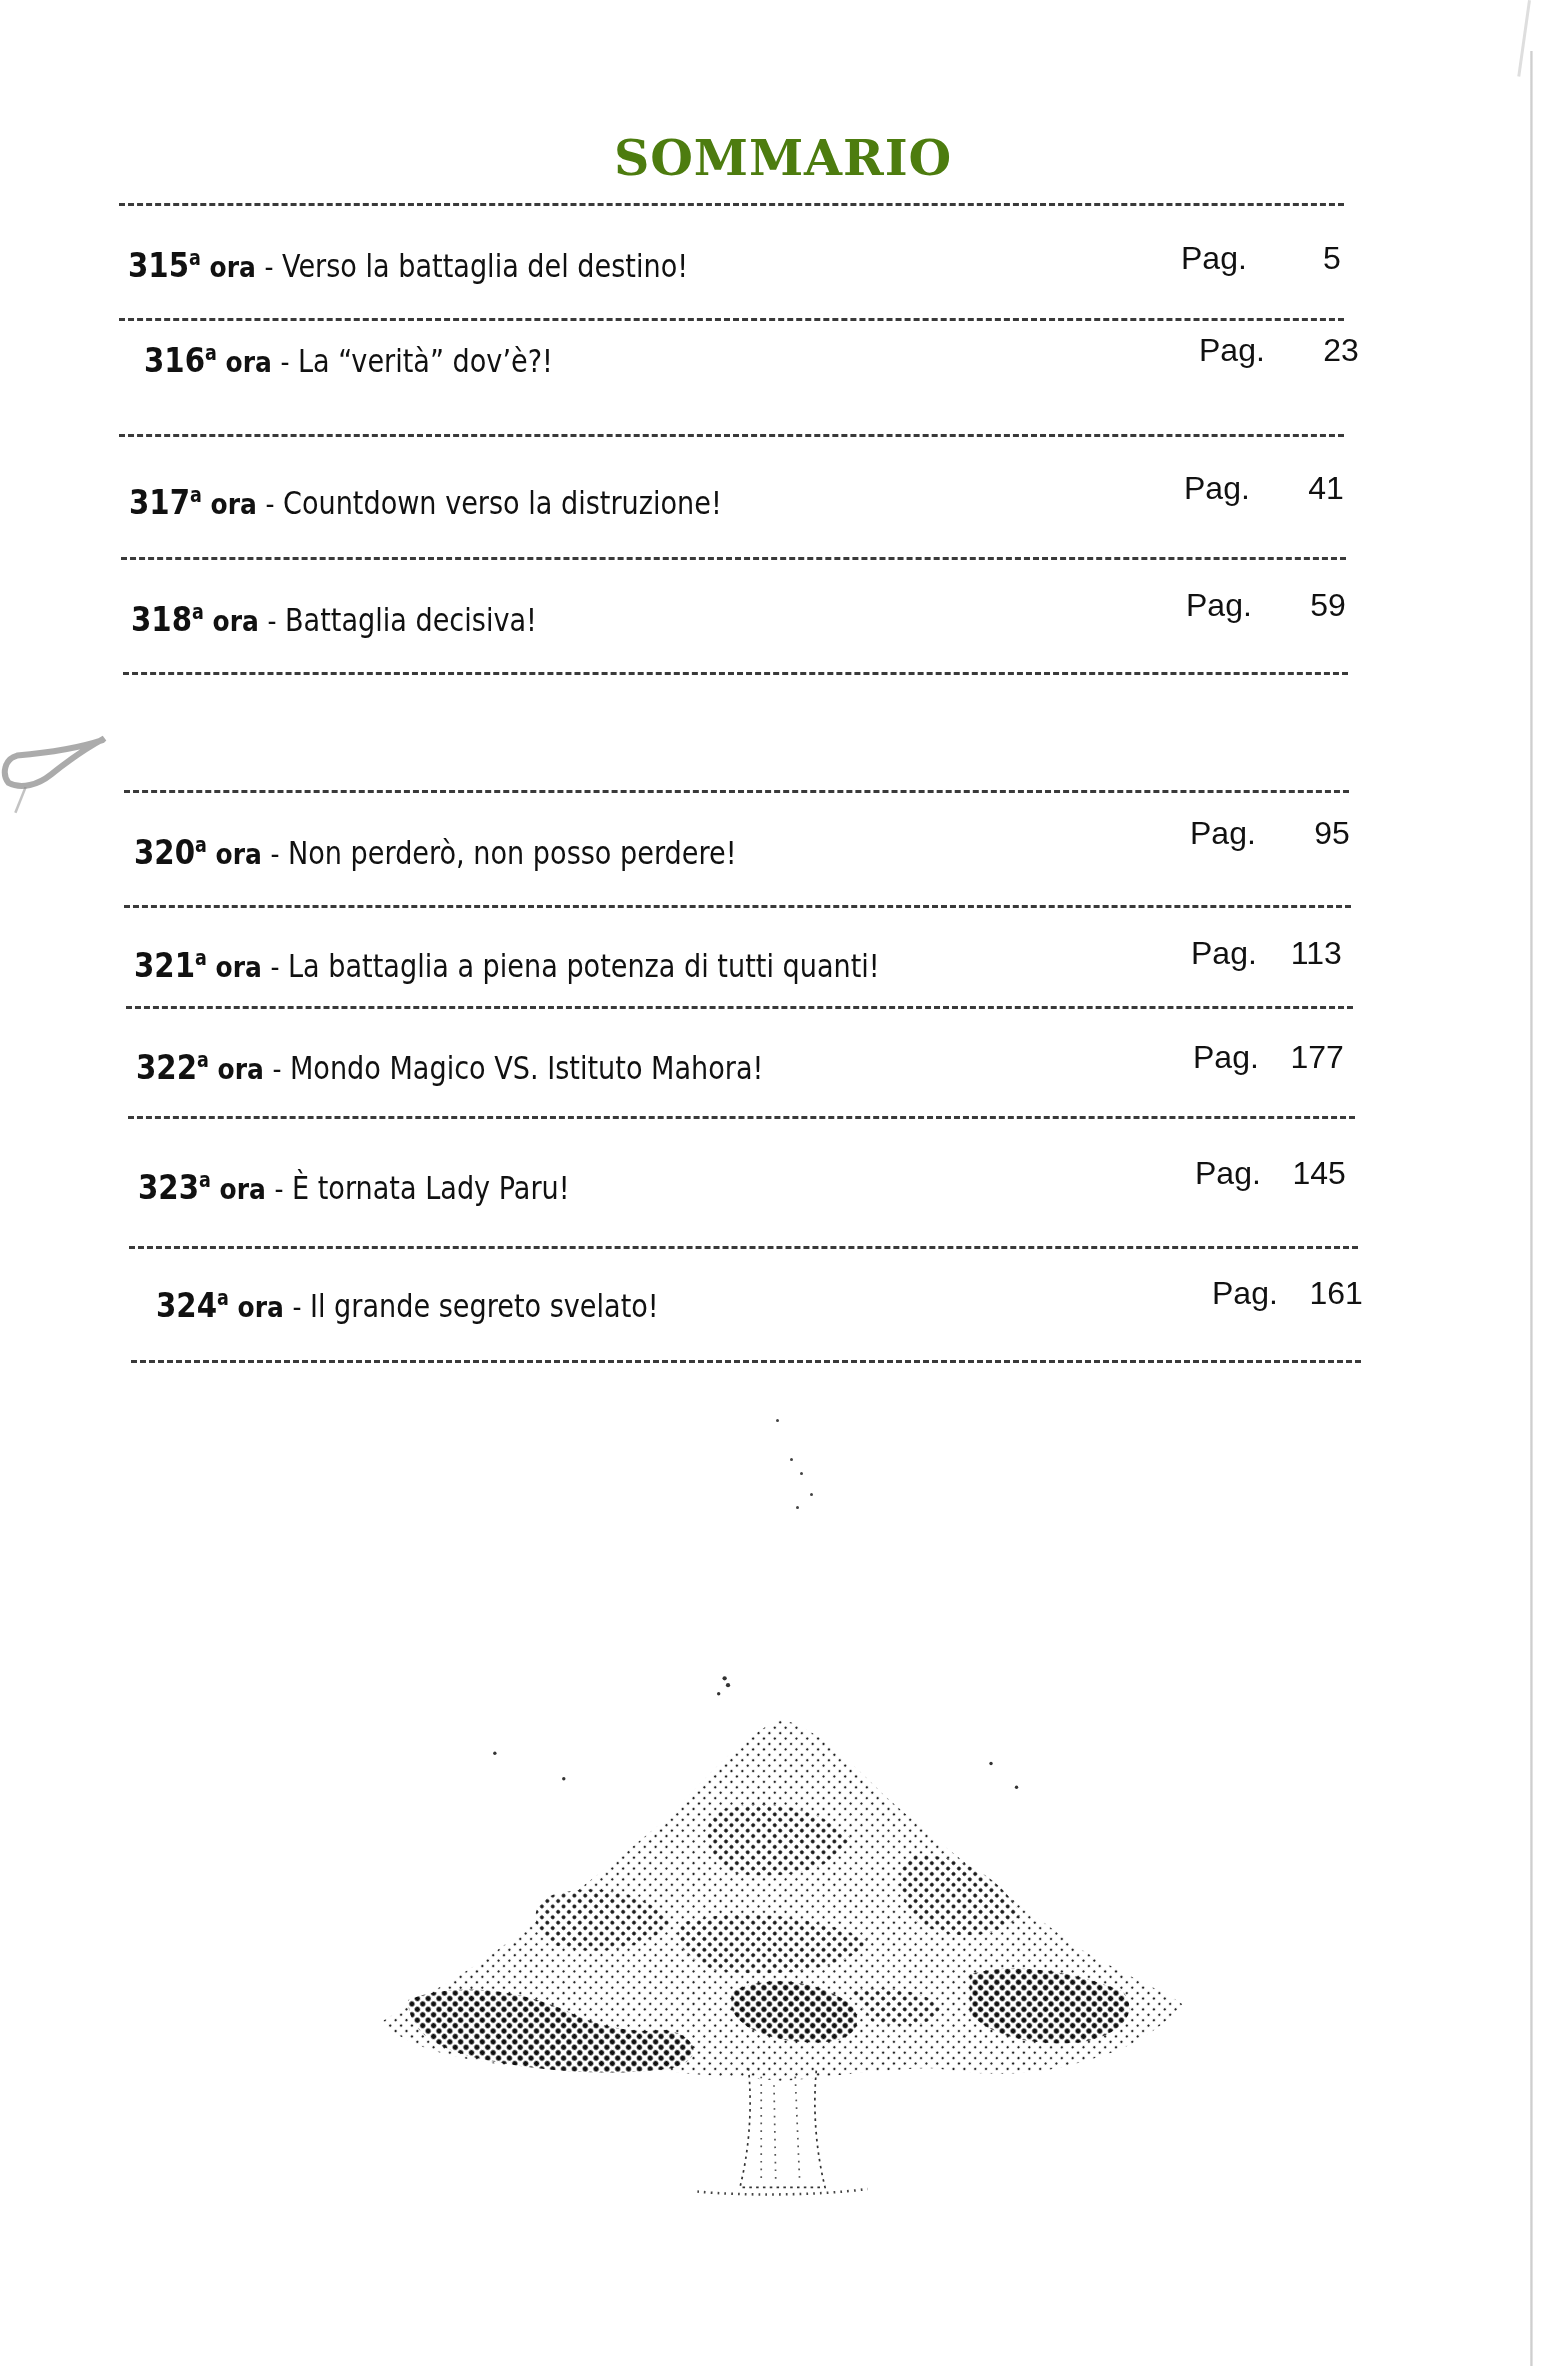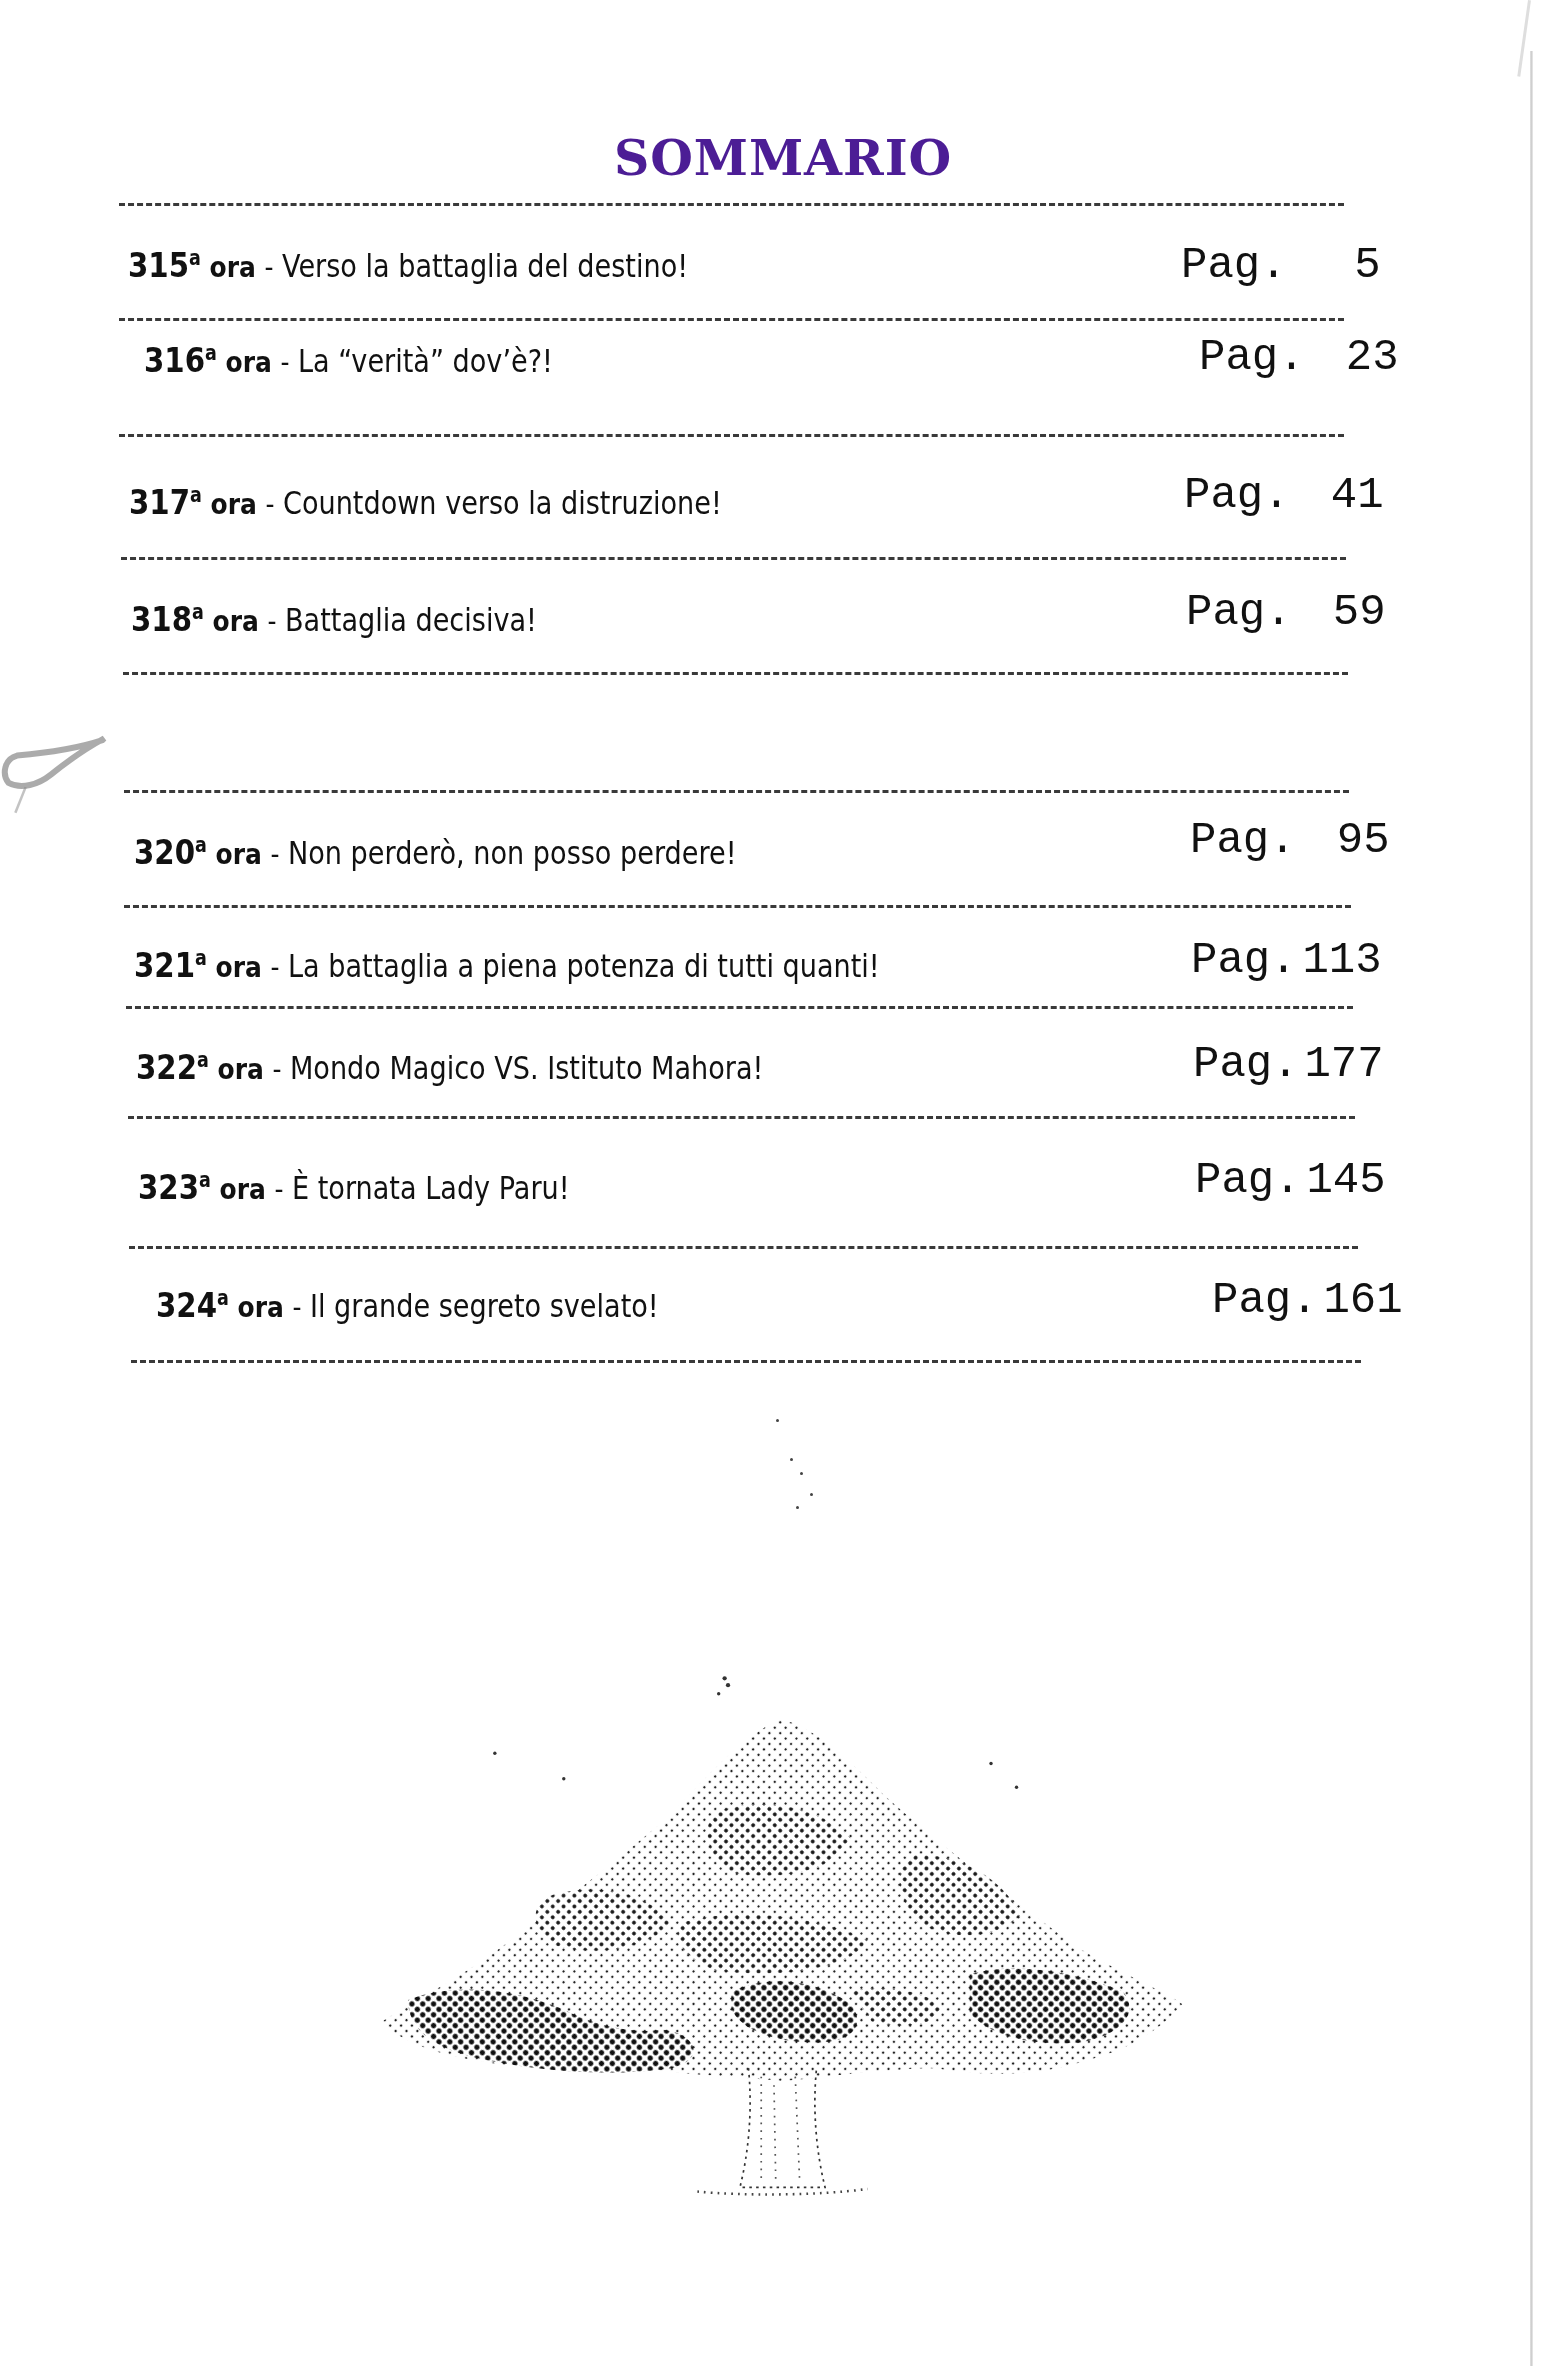--- a/index.html
+++ b/index.html
@@ -1,28 +1,28 @@
 <!DOCTYPE html>
 <html style="font-size:13.6px"><head>
 <meta charset="utf-8">
 <style>
   html, body { margin: 0; padding: 0; background: #ffffff; }
   body { width: 1566px; height: 2377px; position: relative; overflow: hidden; font-family: "DejaVu Sans", sans-serif; color: #111; }
   .page { position: absolute; left: 0; top: 0; width: 1566px; height: 2377px; background: #fff; }
   .page-edge { position: absolute; left: 1530px; top: 51px; width: 2.6px; height: 2315px; background: linear-gradient(to right, #e2e2e2, #cfcfcf, #ececec); }
   .page-edge-top { position: absolute; left: 1528px; top: 0; width: 2.6px; height: 77px; background: #dedede; transform: rotate(8deg); transform-origin: top left; }
-  .title { position: absolute; left: 0; width: 1566px; top: 129px; text-align: center; font-family: "DejaVu Serif", serif; font-weight: bold; font-size: 49px; letter-spacing: 0.9px; color: #4c1d95; }
+  .title { position: absolute; left: 0; width: 1566px; top: 129px; text-align: center; font-family: "DejaVu Serif", serif; font-weight: bold; font-size: 49px; letter-spacing: 0.9px; color: #4d7c0f; }
   .rule { position: absolute; height: 0; border-top: 3.4px dashed #3a3a3a; }
   .entry { position: absolute; left: 0; width: 1566px; height: 51px; padding-left: 9px; }
   .entry .label { position: absolute; font-family: "DejaVu Sans", sans-serif; font-size: 31.5px; white-space: nowrap; transform: scaleX(0.86); transform-origin: left center; }
   .entry .num { font-weight: bold; font-size: 34px; }
   .entry .sup { font-weight: bold; font-size: 20.4px; vertical-align: 12px; }
   .entry .ora { font-weight: bold; font-size: 29px; }
   .entry .sep { font-size: 29px; }
-  .entry .page-ref { position: absolute; font-family: Liberation Mono, monospace; font-size: 44px; white-space: nowrap; }
+  .entry .page-ref { position: absolute; font-family: Liberation Sans, sans-serif; font-size: 32px; white-space: nowrap; }
   .entry .page-ref .pag { display: inline-block; }
   .entry .page-ref .pnum { display: inline-block; width: 94px; text-align: right; }
   .smudge { position: absolute; left: 0; top: 706px; width: 111px; height: 111px; }
   .tree { position: absolute; left: 374px; top: 1668px; width: 817px; height: 579px; }
   .speck { position: absolute; width: 3.4px; height: 3.4px; border-radius: 50%; background: #444; }
 </style>
 </head>
 <body>
 
 <div class="page">

